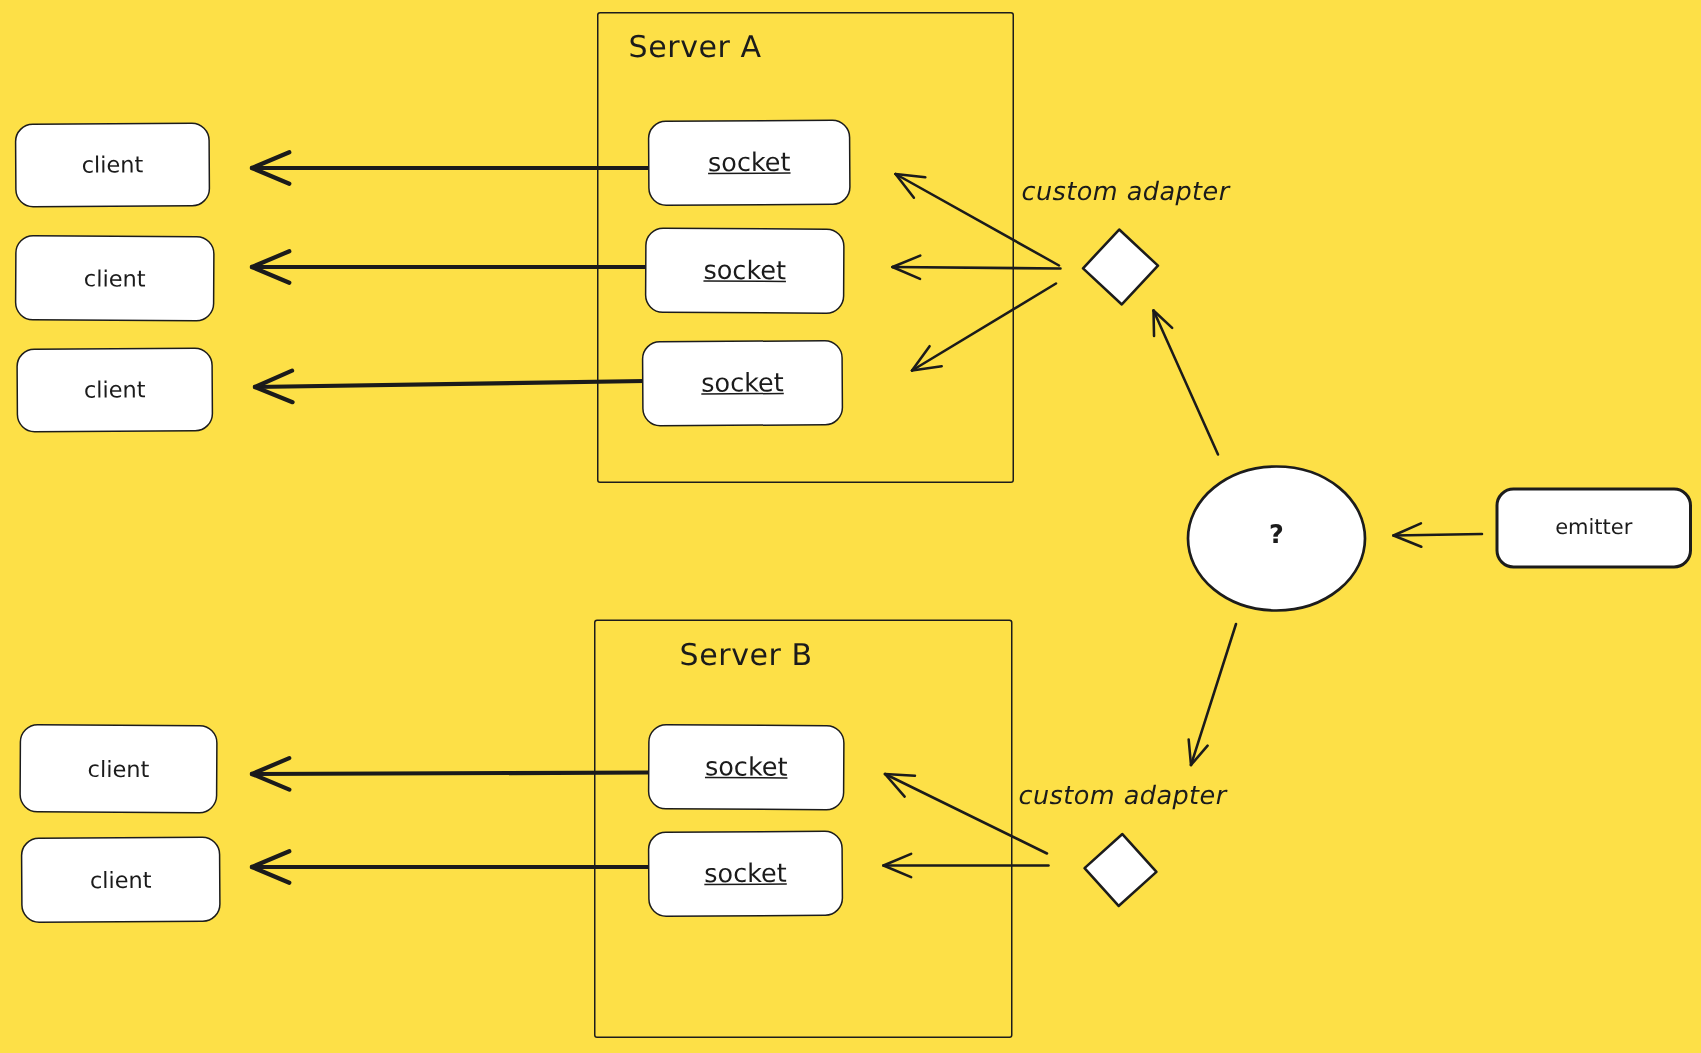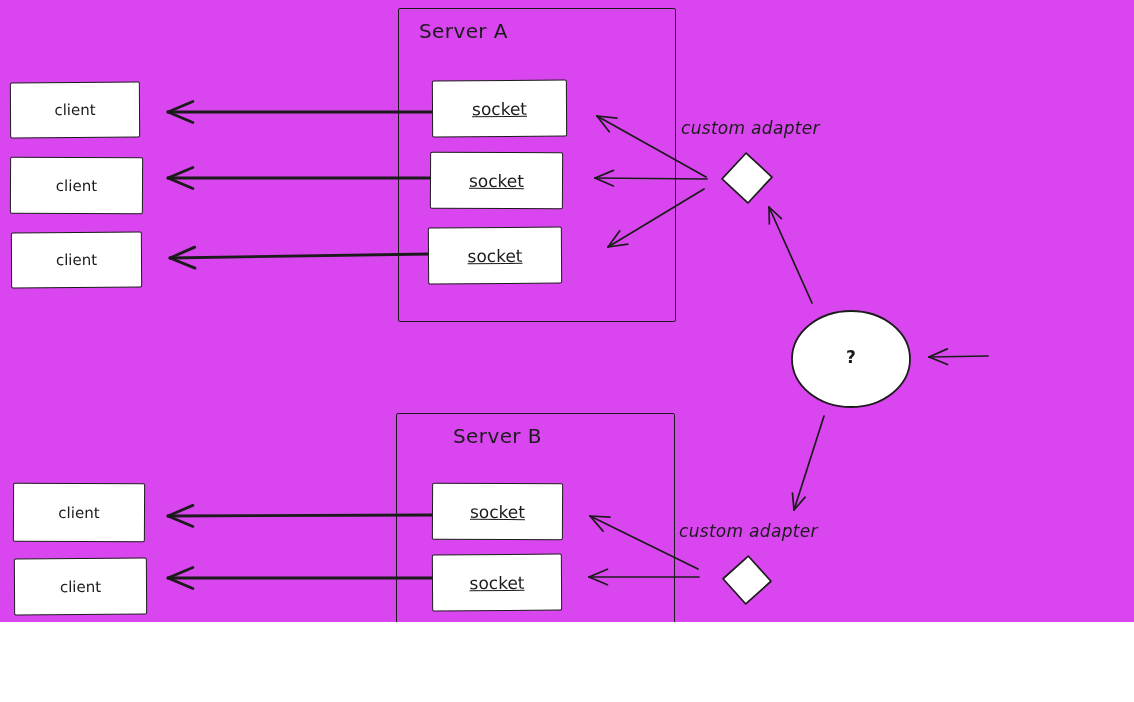--- a/index.html
+++ b/index.html
@@ -2,22 +2,22 @@
 <html><head>
 <meta charset="utf-8">
 <style>
   * { margin: 0; padding: 0; box-sizing: border-box; }
   html, body { background: #ffffff; }
   body { font-family: "DejaVu Sans", sans-serif; color: #1b1b1b; }
 
   .canvas {
     position: relative;
     width: 1134px;
-    height: 622px;
-    background: #d946ef;
+    height: 702px;
+    background: #fde047;
     overflow: hidden;
   }
 
   svg.layer {
     position: absolute;
     left: 0; top: 0;
     width: 1134px; height: 702px;
     pointer-events: none;
   }
 
@@ -35,21 +35,21 @@
     white-space: nowrap;
   }
 
   .box {
     position: absolute;
     border: 1.7px solid #1c1c1c;
     background: #ffffff;
     display: flex;
     align-items: center;
     justify-content: center;
-    border-radius: 2px;
+    border-radius: 12px;
     white-space: nowrap;
   }
   .box.socket { font-size: 17px; text-decoration: underline; }
   .box.client { font-size: 15px; }
   .box.emitter { font-size: 14px; border-width: 2px; }
 
   .tilt-a { transform: rotate(-0.35deg); }
   .tilt-b { transform: rotate(0.3deg); }
 
   .float-label {
@@ -162,14 +162,15 @@
   <div class="box client tilt-a" style="left:11px; top:232px; width:131px; height:56px;">client</div>
 
   <div class="box client tilt-b" style="left:13px; top:483px; width:132px; height:59px;">client</div>
   <div class="box client tilt-a" style="left:14px; top:558px; width:133px; height:57px;">client</div>
 
   <div class="float-label" style="left:681px; top:118px;">custom adapter</div>
   <div class="float-label" style="left:679px; top:521px;">custom adapter</div>
 
   <div class="hub-label" style="left:831px; top:347px; width:40px;">?</div>
 
+  <div class="box emitter" style="left:997px; top:325px; width:131px; height:54px;">emitter</div>
 
 </div>
 
 </body></html>

